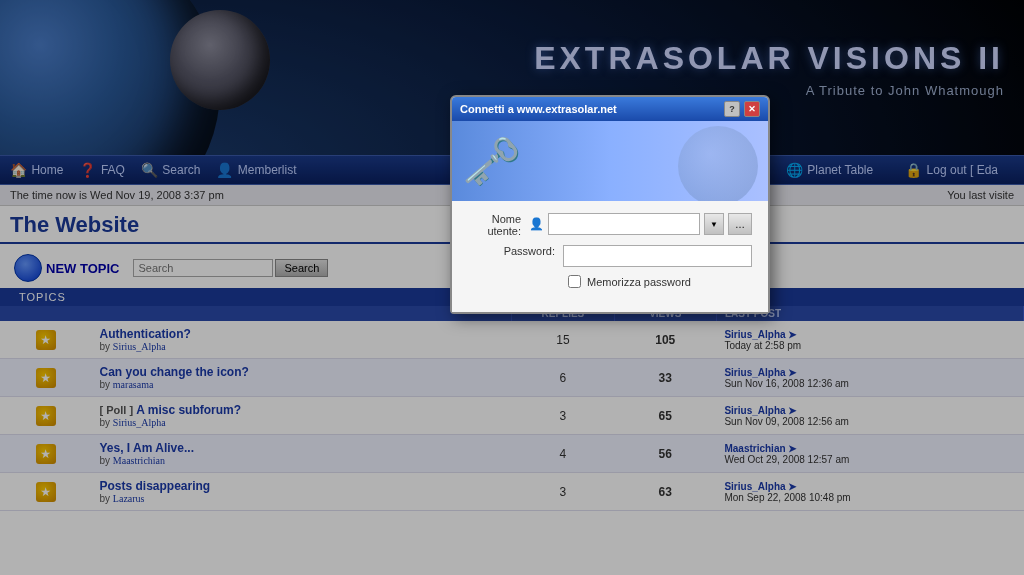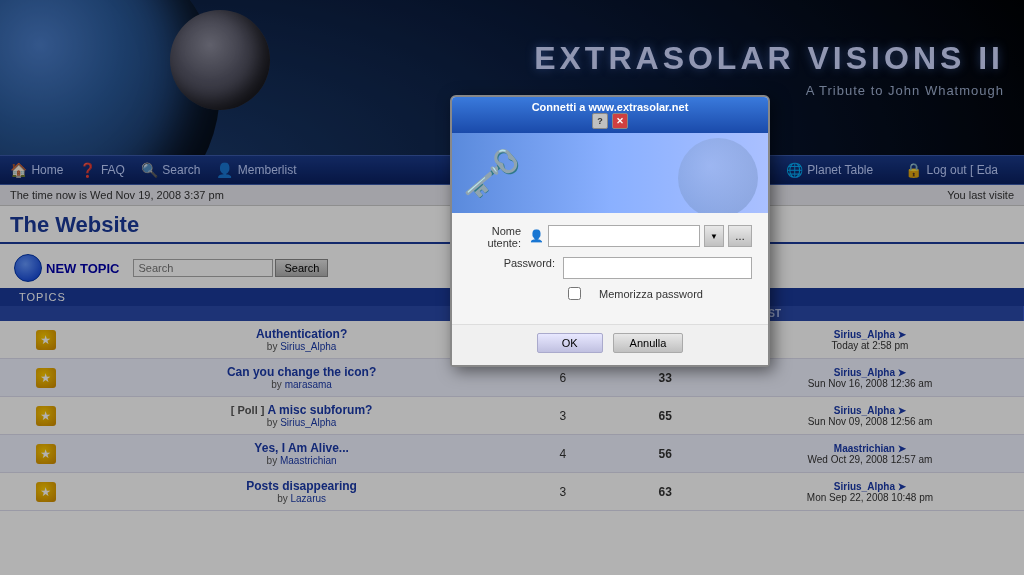--- a/index.html
+++ b/index.html
@@ -201,41 +201,40 @@
       text-align: left;
       border-right: 1px solid #3a5acc;
     }
     .topic-row {
       border-bottom: 1px solid #dde;
     }
     .topic-row:nth-child(even) { background: #f0f2ff; }
     .topic-row td {
       padding: 6px 8px;
       vertical-align: middle;
-      text-align: center;
     }
     .topic-icon {
       width: 20px; height: 20px;
       background: radial-gradient(circle at 40% 35%, #ffcc00, #cc8800);
       border-radius: 3px;
       display: inline-block;
       text-align: center;
       line-height: 20px;
       font-size: 12px;
       color: #fff;
     }
     .topic-title {
       color: #1a3aaa;
       font-weight: bold;
       font-size: 12px;
       cursor: pointer;
     }
     .topic-poll { color: #555; font-size: 11px; }
     .topic-by { color: #555; font-size: 10px; }
-    .topic-author { color: #1a3aaa; }
+    .topic-author { color: #1a3aaa; font-family: Liberation Serif, serif; }
     .topic-num { text-align: center; font-size: 12px; color: #333; }
     .topic-views { text-align: center; font-size: 12px; color: #333; font-weight: bold; }
     .last-post-info { font-size: 10px; color: #333; }
     .last-post-author { color: #1a3aaa; font-size: 10px; font-weight: bold; }
 
     
     .dialog-overlay {
       position: absolute;
       top: 0; left: 0; right: 0; bottom: 0;
       background: rgba(0,0,0,0.3);
@@ -256,21 +255,20 @@
     .dialog-titlebar {
       background: linear-gradient(to bottom, #3a7adc, #1a4aaa);
       color: #fff;
       font-size: 11px;
       font-weight: bold;
       padding: 4px 8px;
       border-radius: 4px 4px 0 0;
       display: flex;
       align-items: center;
       justify-content: space-between;
-      flex-direction: column;
     }
     .dialog-titlebar-title { flex: 1; }
     .dialog-controls { display: flex; gap: 4px; }
     .dialog-btn-ctrl {
       width: 16px; height: 16px;
       background: #c0c0c0;
       border: 1px solid #888;
       border-radius: 2px;
       display: flex; align-items: center; justify-content: center;
       font-size: 9px; cursor: pointer;
@@ -350,21 +348,21 @@
       background: linear-gradient(to bottom, #e8e8e8, #c0c0c0);
       border: 1px solid #aaa;
       display: flex; align-items: center; justify-content: center;
       cursor: pointer; font-size: 10px;
     }
     .dialog-checkbox-row {
       display: flex;
       align-items: center;
       margin-left: 100px;
       margin-bottom: 12px;
-      gap: 18px;
+      gap: 6px;
     }
     .dialog-checkbox { cursor: pointer; }
     .dialog-checkbox-label { font-size: 11px; color: #333; }
     .dialog-footer {
       display: flex;
       justify-content: center;
       gap: 10px;
       padding: 8px 16px 12px;
       background: #f0f0f0;
       border-top: 1px solid #ddd;
@@ -579,18 +577,14 @@
           <input class="dialog-field-input" type="password" value="" style="">
         </div>
       </div>
 
       <div class="dialog-checkbox-row">
         <input type="checkbox" class="dialog-checkbox" style="">
         <label class="dialog-checkbox-label">Memorizza password</label>
       </div>
     </div>
 
-    <div class="dialog-footer">
-      <button class="dialog-ok-btn">OK</button>
-      <button class="dialog-cancel-btn">Annulla</button>
-    </div>
   </div>
 </div>
 
 </body></html>

